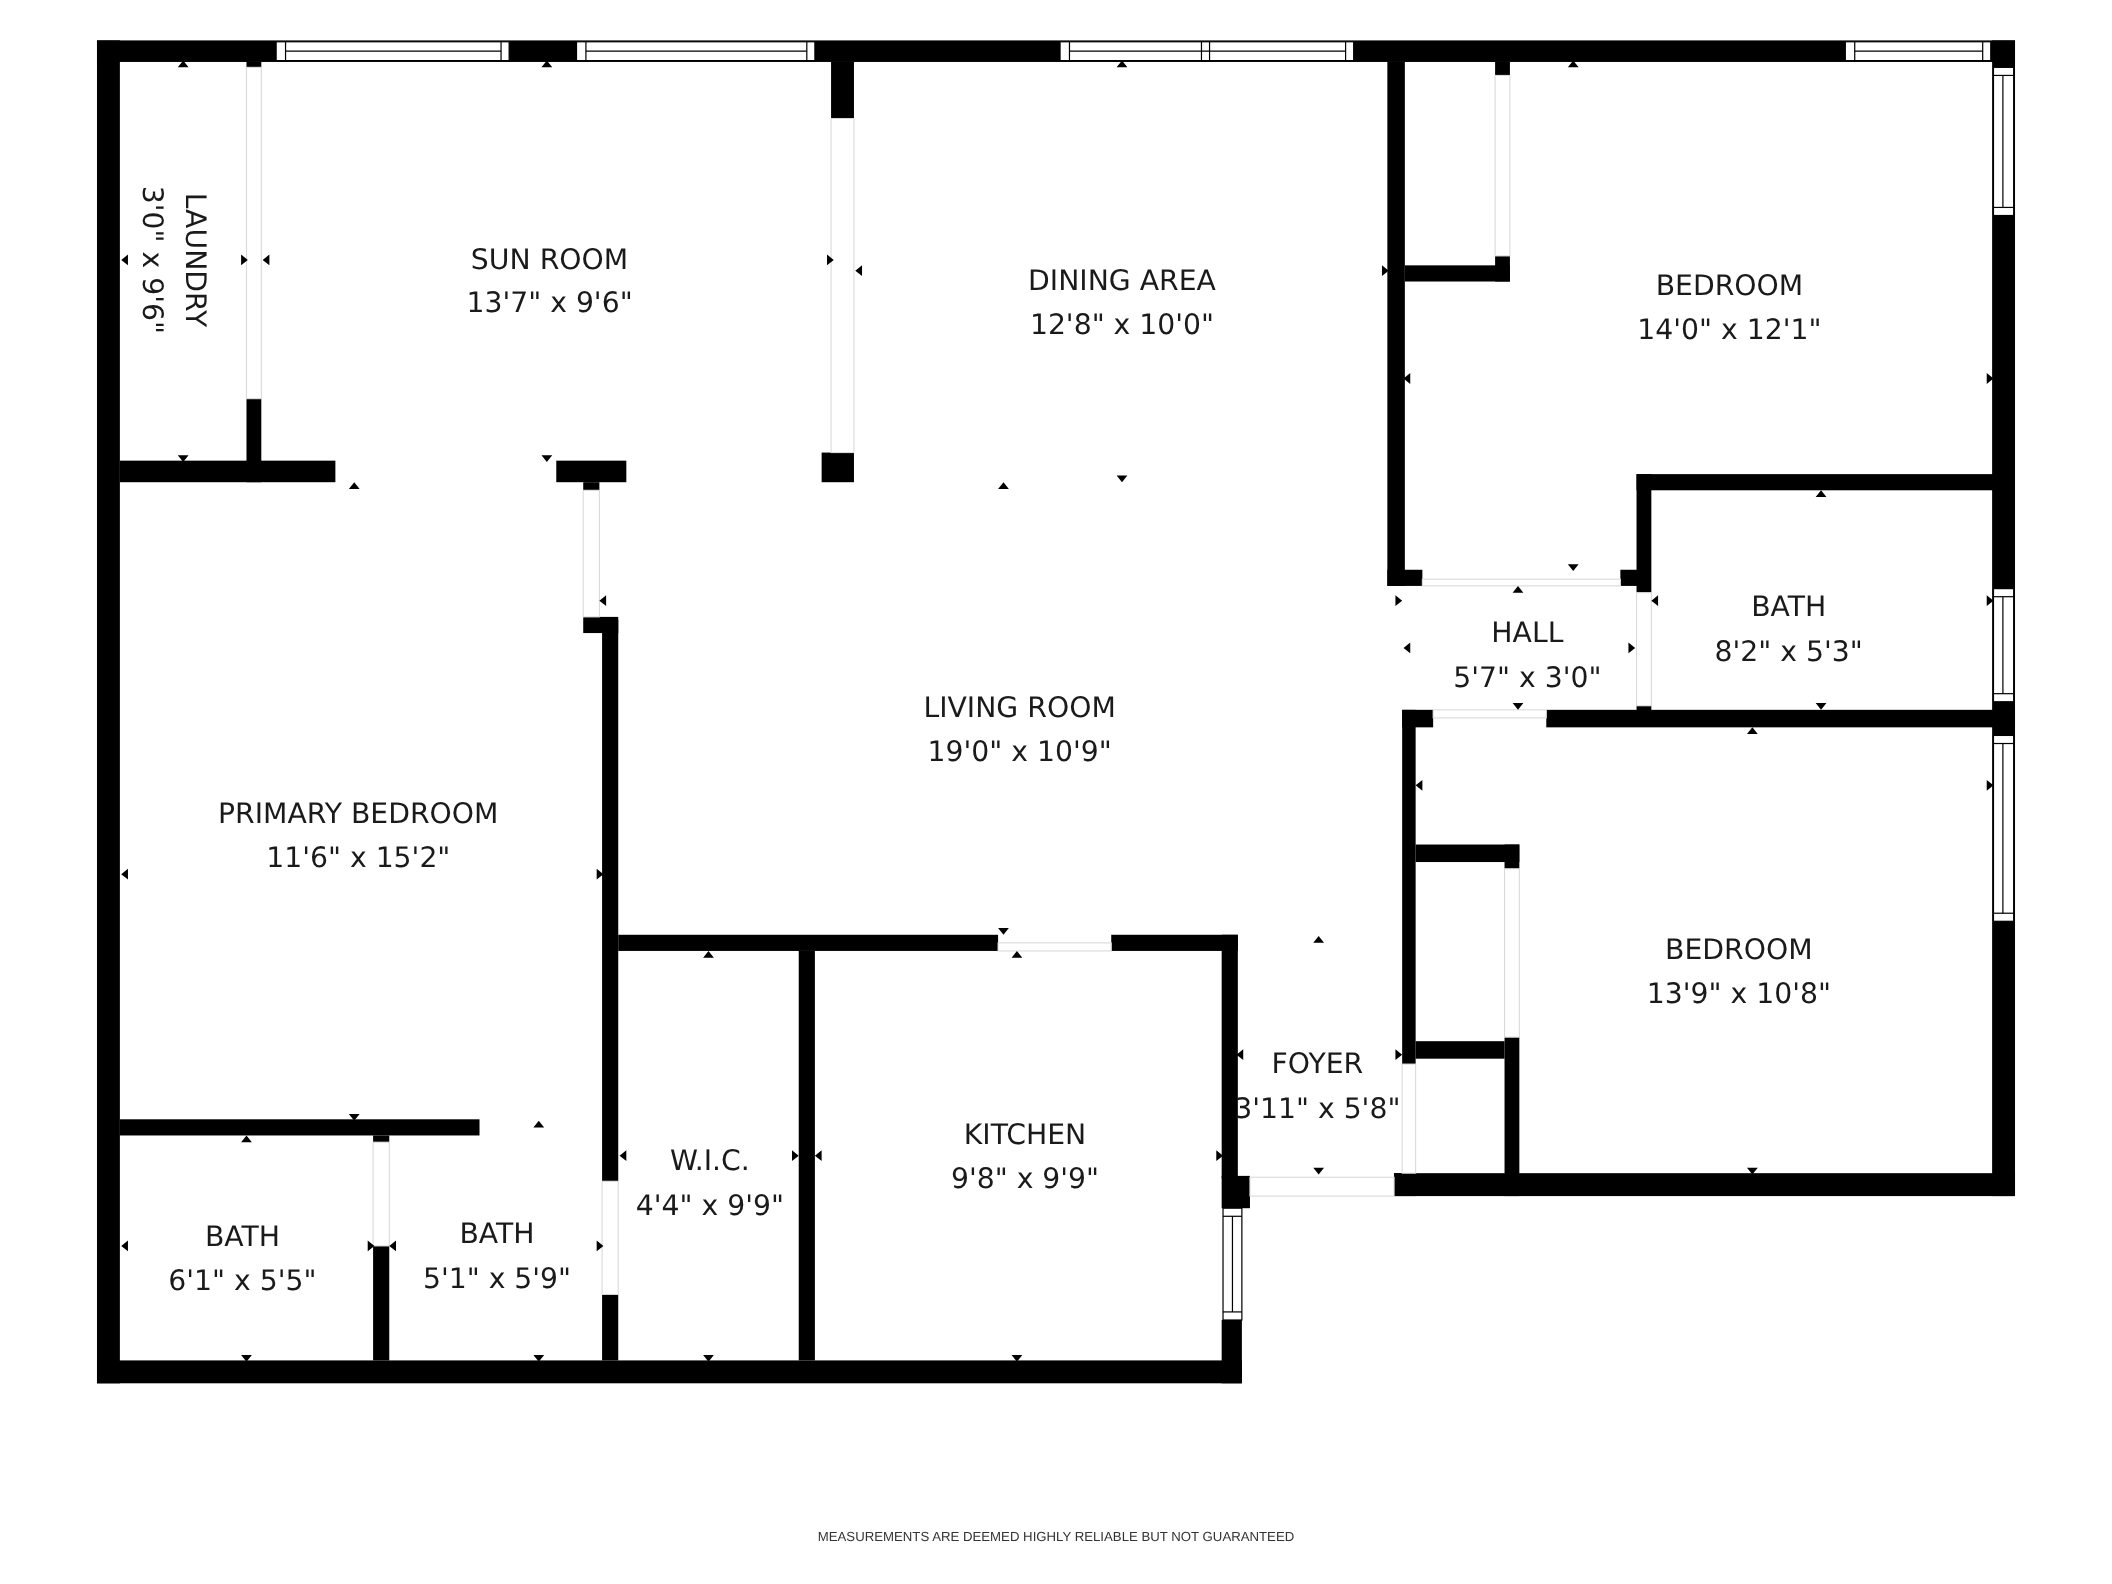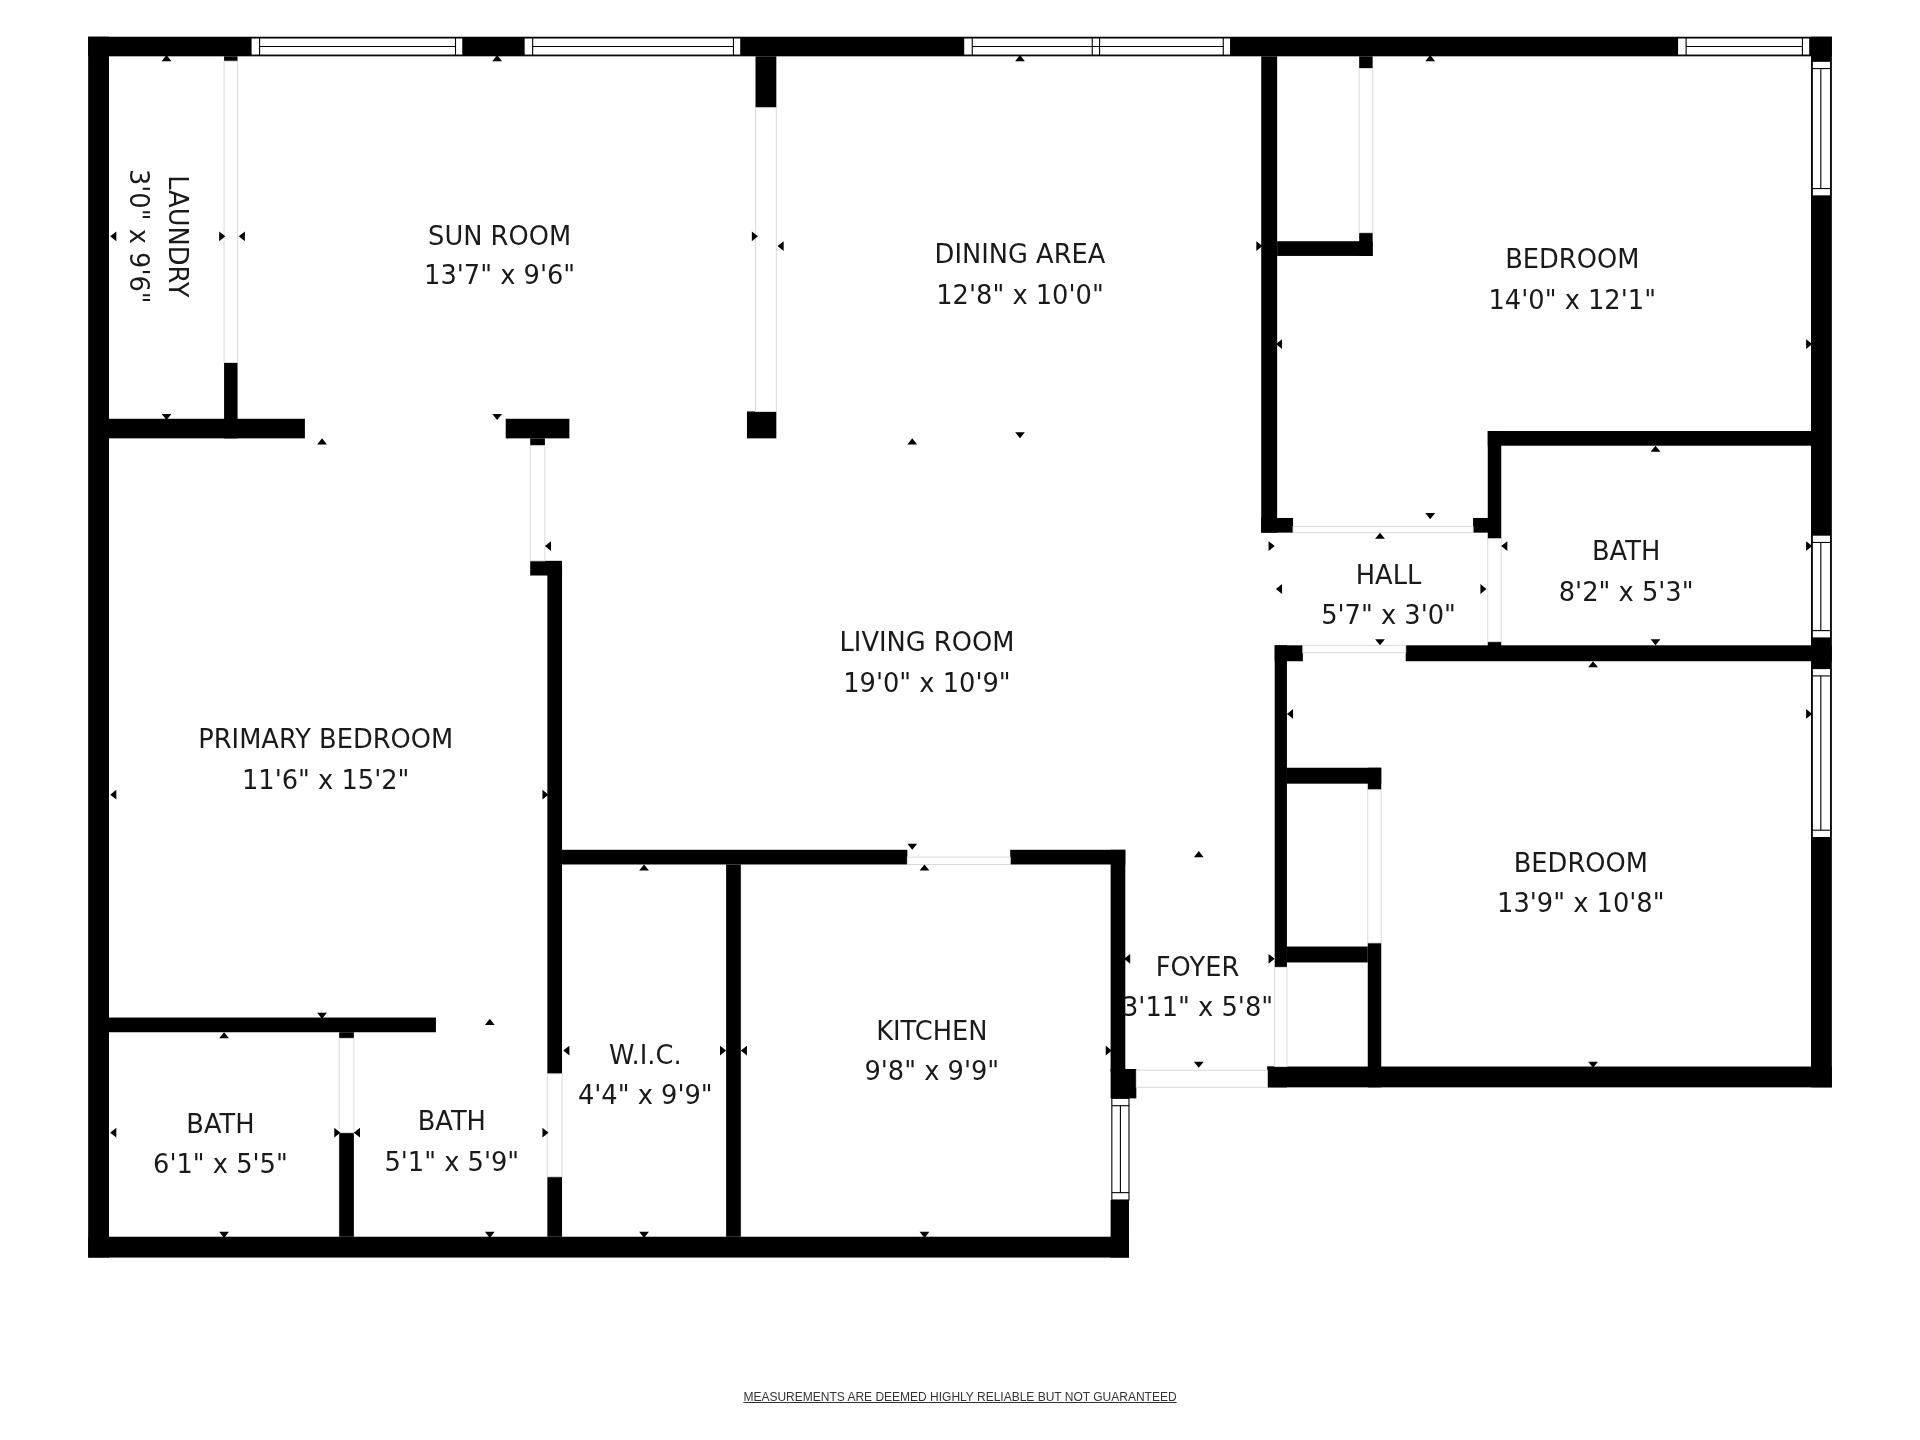--- a/index.html
+++ b/index.html
@@ -5,21 +5,21 @@
   html, body { margin: 0; padding: 0; background: #ffffff; }
   body { width: 1920px; height: 1440px; overflow: hidden; position: relative; font-family: "DejaVu Sans", "Liberation Sans", sans-serif; }
   #plan { position: absolute; left: 0; top: 0; width: 1920px; height: 1440px; }
   .wall { fill: #000000; }
   .win { fill: #ffffff; stroke: #000000; stroke-width: 0.9; }
   .winline { stroke: #000000; stroke-width: 0.9; fill: none; }
   .door { fill: #ffffff; stroke: #d9d9d9; stroke-width: 0.8; }
   .mk { fill: #000000; }
   .rname { font-family: "DejaVu Sans", "Liberation Sans", sans-serif; font-size: 21px; fill: #1a1a1a; text-anchor: middle; }
   .rdim { font-family: "DejaVu Sans", "Liberation Sans", sans-serif; font-size: 21px; fill: #1a1a1a; text-anchor: middle; }
-  .disclaimer { position: absolute; left: 0; width: 1920px; top: 1390px; text-align: center; font-family: "Liberation Sans", sans-serif; font-size: 12px; color: #333333; letter-spacing: 0px; text-decoration: underline; }
+  .disclaimer { position: absolute; left: 0; width: 1920px; top: 1390px; text-align: center; font-family: "Liberation Sans", sans-serif; font-size: 12px; color: #333333; letter-spacing: 0px; }
 </style>
 </head>
 <body>
 
 <svg id="plan" viewBox="0 0 1568 1176" xmlns="http://www.w3.org/2000/svg">
   <g>
 
     <rect class="wall" x="72" y="30" width="1424" height="16"></rect>
 
     <rect class="wall" x="72" y="30" width="17" height="997"></rect>

